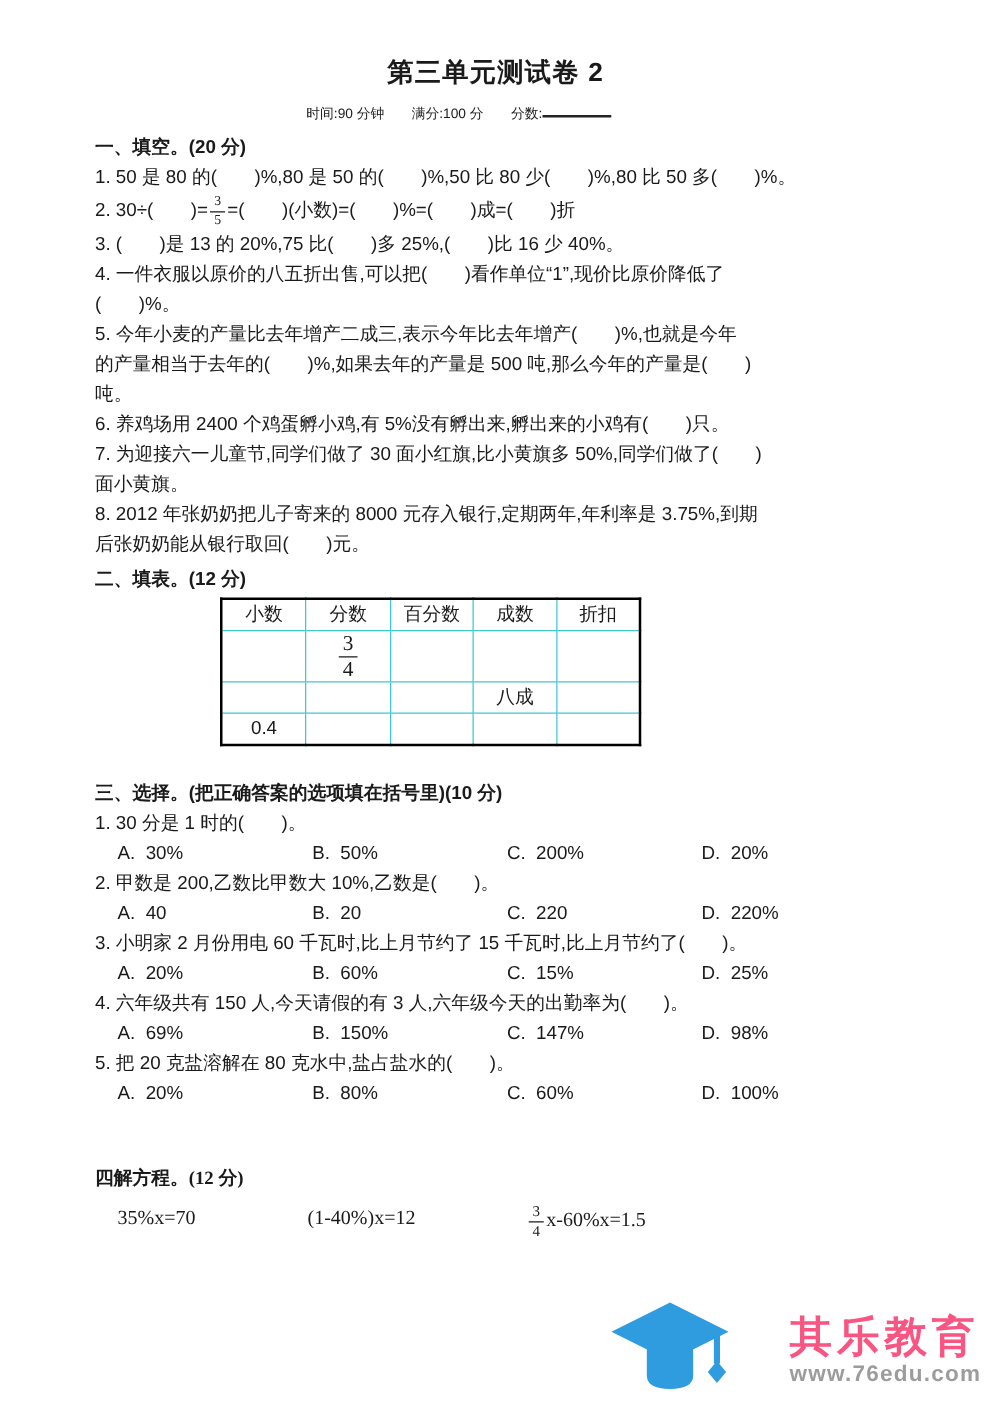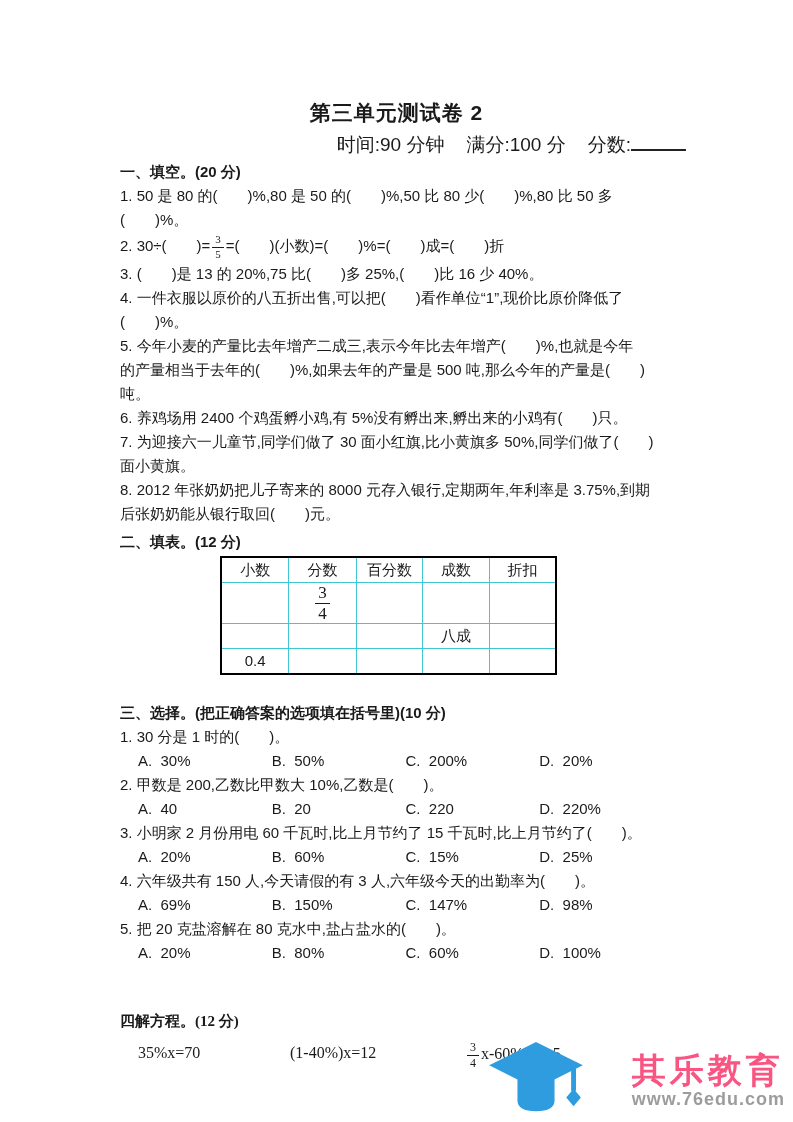--- a/index.html
+++ b/index.html
@@ -10,43 +10,43 @@
     font-family: "Liberation Sans", "DejaVu Sans", sans-serif;
     color: var(--text_color, #1a1a1a);
   }
   .page {
     position: relative;
     width: 793px; height: 1122px;
     overflow: hidden;
     background: #fff;
   }
   .title {
-    margin: 0; padding-top: 98px;
+    margin: 0; padding-top: 44px;
     text-align: center;
     font-size: 21px; font-weight: 600;
     line-height: 30px;
     letter-spacing: 1px;
   }
   .info-line {
-    text-align: right;
+    text-align: center;
     margin: 6px 107px 0 0;
-    font-size: 19px;
+    font-size: 11px;
     line-height: 22px;
     white-space: pre;
     padding-left: 48px;
   }
   .info-line .gap { margin-left: 22px; }
   .score-blank {
     display: inline-block;
     width: 55px; height: 14px;
     border-bottom: 2px solid #222;
     vertical-align: baseline;
   }
   .content {
-    margin: 0 120px;
+    margin: 0 76px;
     font-size: 15px;
     line-height: 24px;
   }
   .sec-heading {
     font-weight: 700;
     margin-top: 4px;
     white-space: pre;
   }
   .q { margin: 0; white-space: pre-wrap; }
   .frac {

